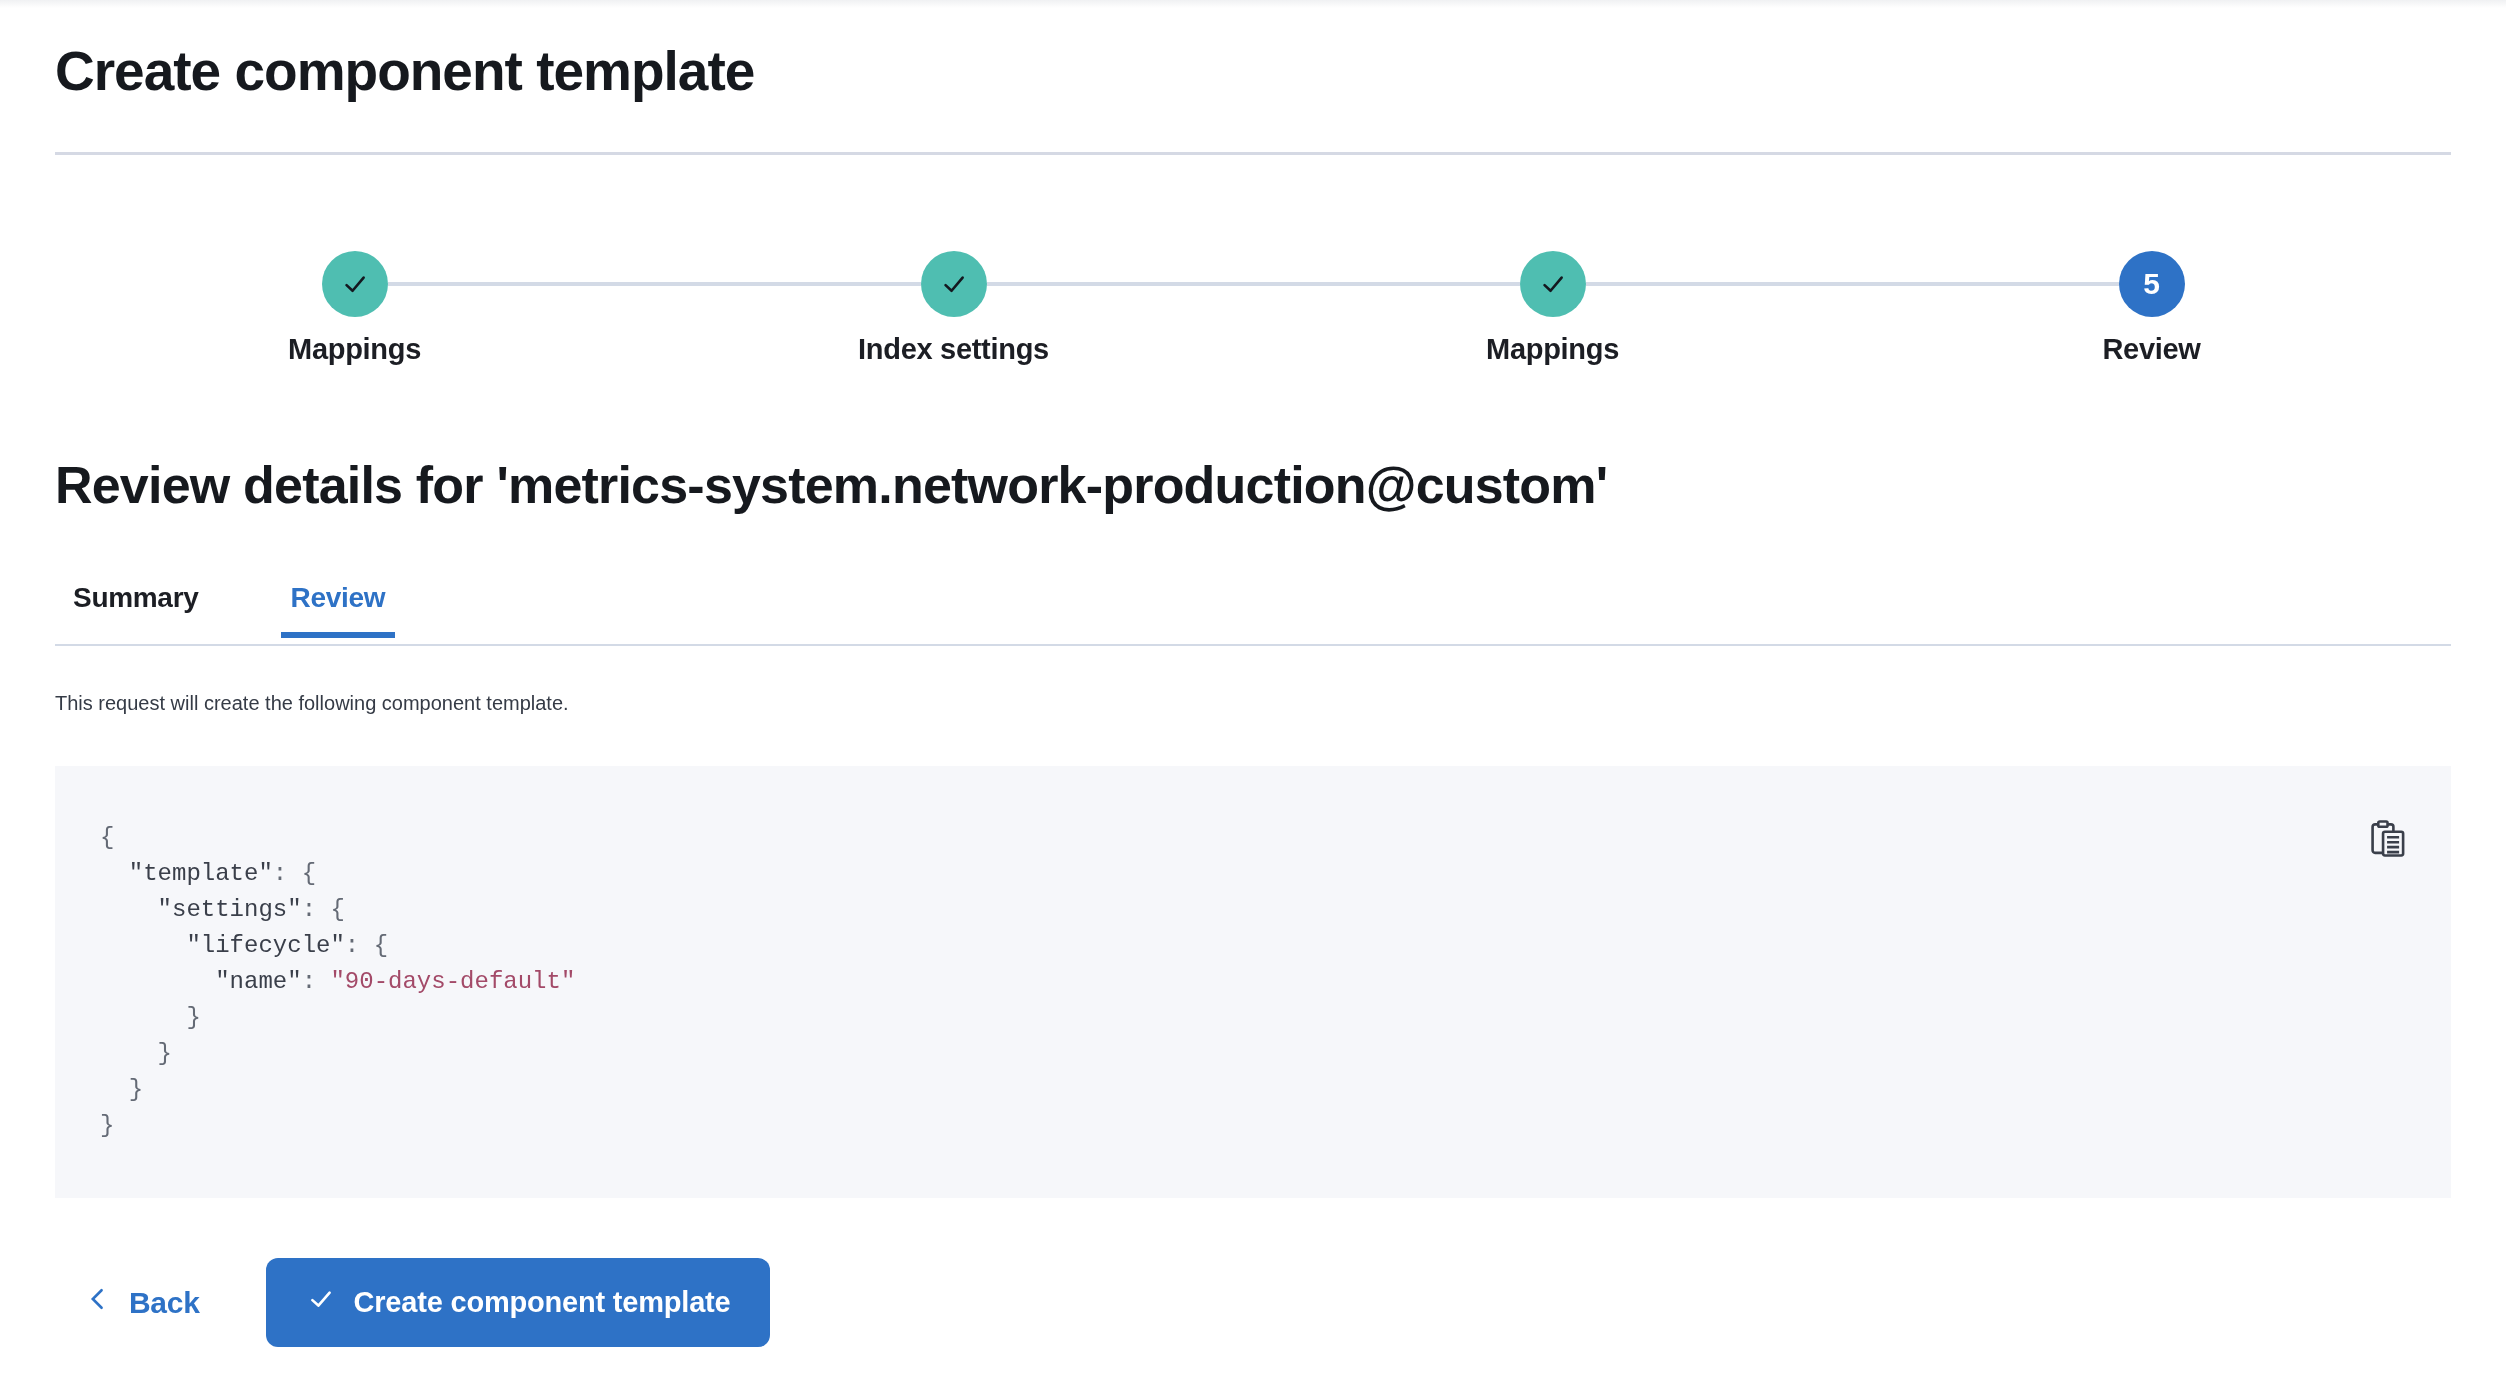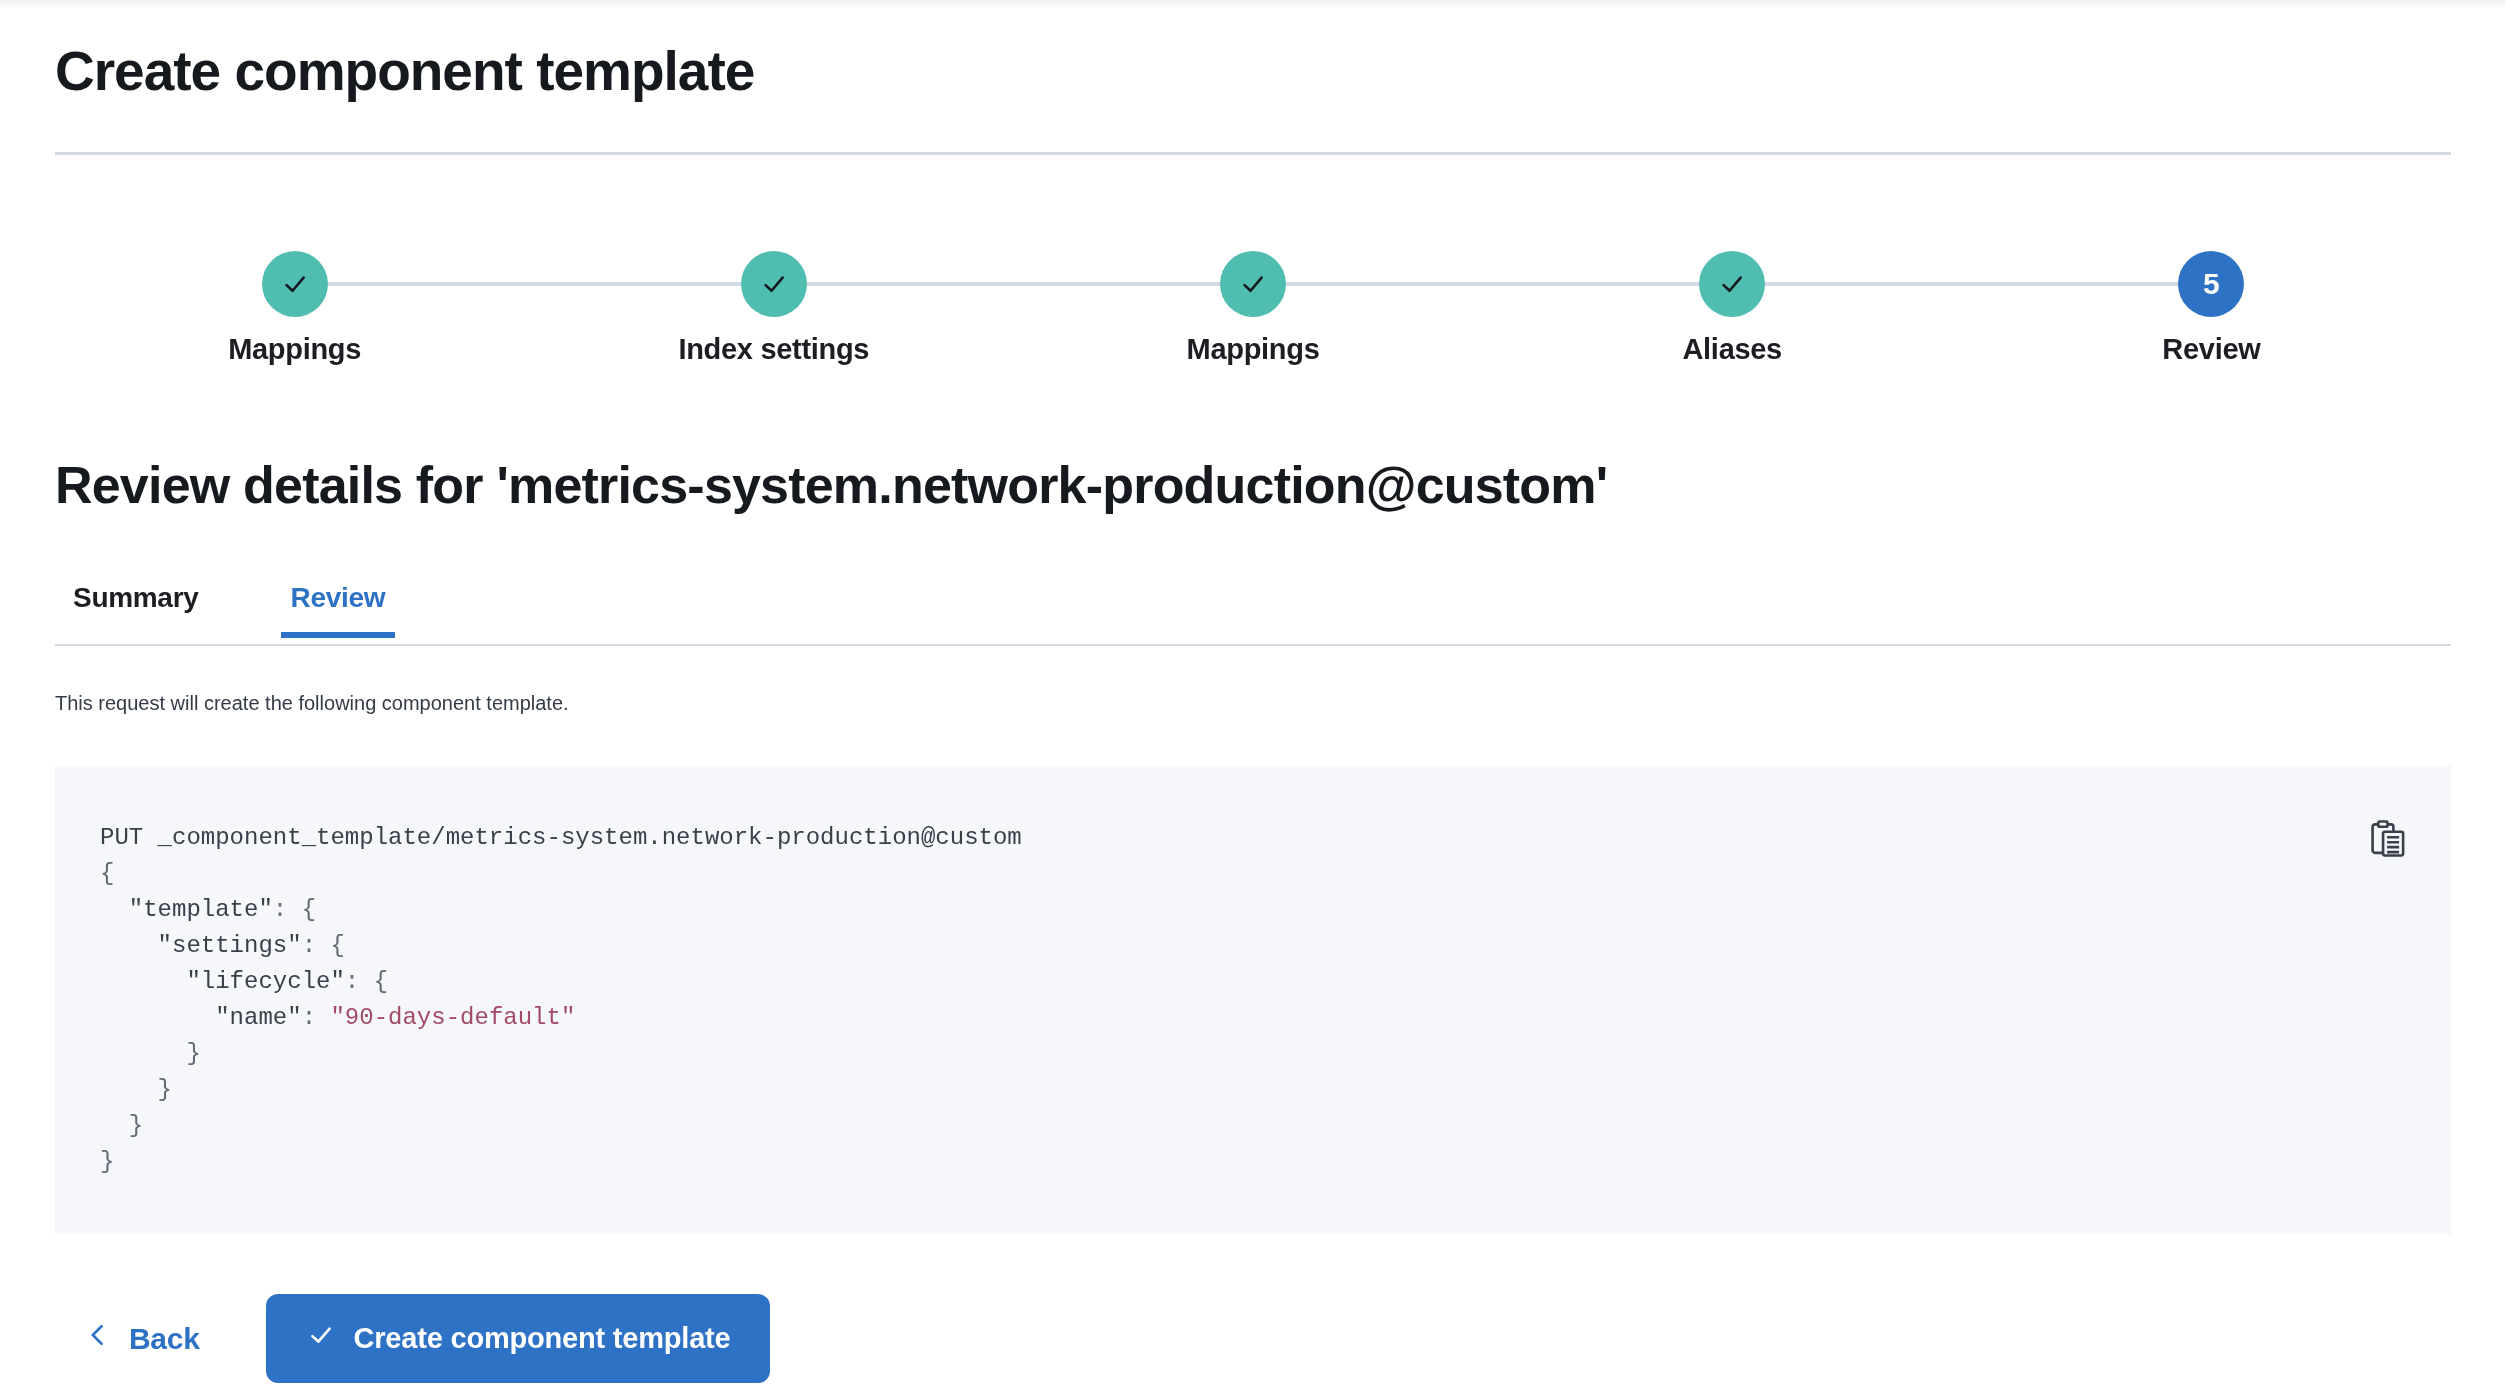--- a/index.html
+++ b/index.html
@@ -252,30 +252,20 @@
       <div class="step">
         <div class="step-top">
           <div class="step-circle complete">
             <svg class="step-check" viewBox="0 0 16 16" fill="none">
               <path d="M3.5 8.6 L6.7 11.6 L12.6 4.6" stroke="#14181F" stroke-width="1.4" stroke-linecap="round" stroke-linejoin="round"></path>
             </svg>
           </div>
         </div>
         <div class="step-label underlined">Mappings</div>
       </div>
-      <div class="step">
-        <div class="step-top">
-          <div class="step-circle complete">
-            <svg class="step-check" viewBox="0 0 16 16" fill="none">
-              <path d="M3.5 8.6 L6.7 11.6 L12.6 4.6" stroke="#14181F" stroke-width="1.4" stroke-linecap="round" stroke-linejoin="round"></path>
-            </svg>
-          </div>
-        </div>
-        <div class="step-label">Aliases</div>
-      </div>
       <div class="step last">
         <div class="step-top">
           <div class="step-circle current">
             <span class="step-number">5</span>
           </div>
         </div>
         <div class="step-label">Review</div>
       </div>
     </div>
 
@@ -283,21 +273,20 @@
 
   <div class="tabs">
       <button class="tab">Summary</button>
       <button class="tab active">Review</button>
     </div>
 
   <p class="description">This request will create the following component template.</p>
 
   <div class="code-block">
     <div class="code-lines">
-        <div class="code-line"><span class="seg-default">PUT _component_template/metrics-system.network-production@custom</span></div>
         <div class="code-line"><span class="seg-muted">{</span></div>
         <div class="code-line"><span class="seg-default">  "template"</span><span class="seg-muted">: {</span></div>
         <div class="code-line"><span class="seg-default">    "settings"</span><span class="seg-muted">: {</span></div>
         <div class="code-line"><span class="seg-default">      "lifecycle"</span><span class="seg-muted">: {</span></div>
         <div class="code-line"><span class="seg-default">        "name"</span><span class="seg-muted">: </span><span class="seg-string">"90-days-default"</span></div>
         <div class="code-line"><span class="seg-muted">      }</span></div>
         <div class="code-line"><span class="seg-muted">    }</span></div>
         <div class="code-line"><span class="seg-muted">  }</span></div>
         <div class="code-line"><span class="seg-muted">}</span></div>
       </div>

